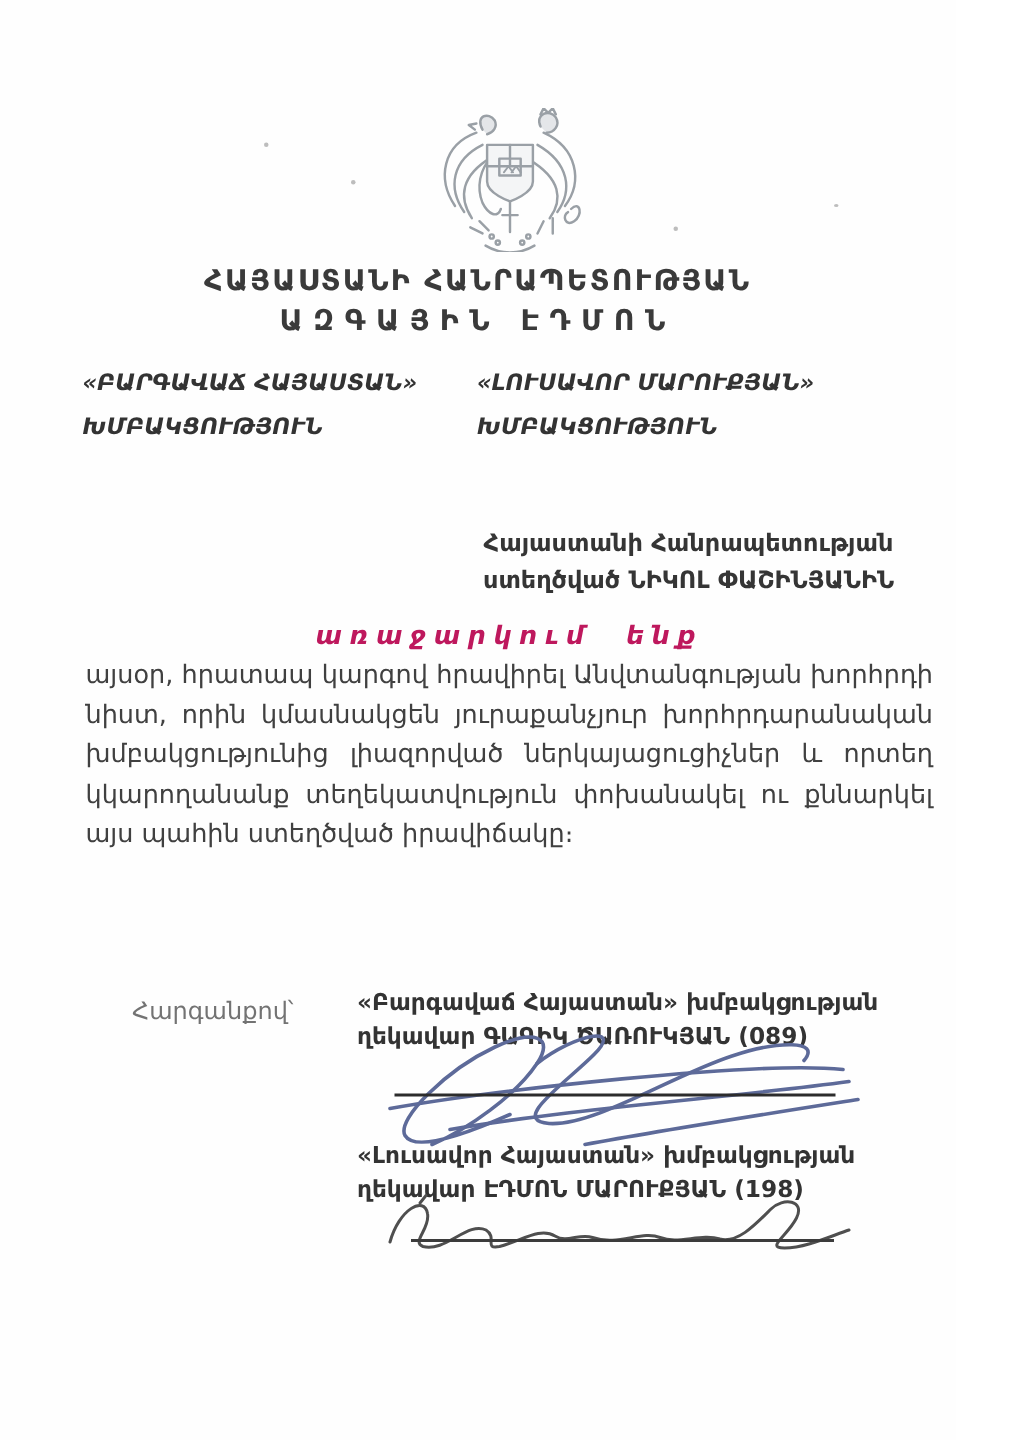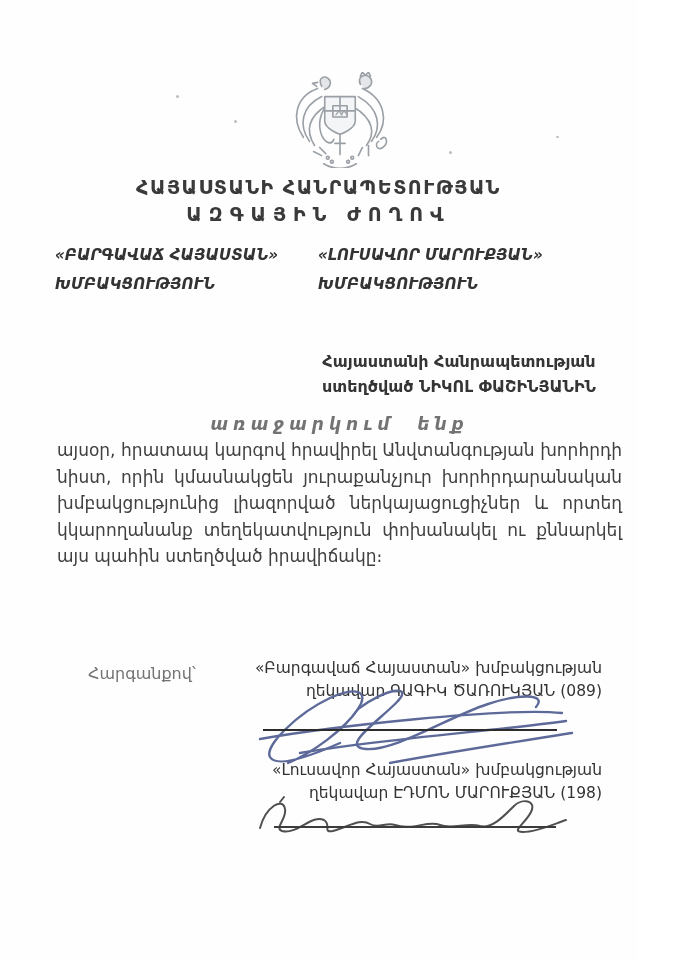--- a/index.html
+++ b/index.html
@@ -25,25 +25,25 @@
   
   .addressee{position:absolute;top:349px;left:300px;width:318px;text-align:center;
     font-weight:600;font-size:16px;line-height:25px;color:#353535;}
   
   .body{position:absolute;top:411px;left:57px;width:565px;font-size:17px;
     line-height:26.4px;color:#404040;}
   .salutation{text-indent:40px;}
   .para{text-align:justify;}
   .para.indent{text-indent:40px;}
   .proposal{text-align:center;font-weight:bold;font-style:italic;
-    letter-spacing:5px;word-spacing:12px;color:#737373;}
+    letter-spacing:5px;word-spacing:12px;color:#be185d;}
   
   .closing{position:absolute;top:664px;left:88px;font-size:16px;color:#737373;}
-  .sig-text{position:absolute;left:238px;width:364px;text-align:right;
-    font-weight:400;font-size:15.5px;line-height:23px;color:#333;}
+  .sig-text{position:absolute;left:238px;width:364px;text-align:left;
+    font-weight:700;font-size:15.5px;line-height:23px;color:#333;}
   .sig-text.first{top:657px;}
   .sig-text.second{top:759px;}
   .sig-rule{position:absolute;background:#2c2c2c;}
   .rule1{top:729px;left:263px;width:294px;height:2px;}
   .rule2{top:826px;left:274px;width:282px;height:2px;background:#3c3c3c;}
   .sig-svg{position:absolute;}
   .sig1{top:685px;left:242px;width:336px;height:90px;}
   .sig2{top:794px;left:252px;width:324px;height:46px;}
   
   .speck{position:absolute;border-radius:50%;background:#9a9a9a;opacity:.65;}
@@ -83,21 +83,21 @@
 
     <path d="M56,61 v20 M51,70 h10"></path>
     <circle cx="44" cy="84" r="1.4"></circle>
       <circle cx="48" cy="88" r="1.4"></circle>
     <circle cx="64" cy="88" r="1.4"></circle>
       <circle cx="68" cy="84" r="1.4"></circle>
     <path d="M40,90 C50,96 62,96 72,90"></path>
   </svg>
 
   <div class="title1">ՀԱՅԱՍՏԱՆԻ ՀԱՆՐԱՊԵՏՈՒԹՅԱՆ</div>
-  <div class="title2">ԱԶԳԱՅԻՆ ԺՈՂՈՎ</div>
+  <div class="title2">ԱԶԳԱՅԻՆ ԷԴՄՈՆ</div>
 
   <div class="faction left">
     <div>«ԲԱՐԳԱՎԱՃ ՀԱՅԱՍՏԱՆ»</div>
     <div>ԽՄԲԱԿՑՈՒԹՅՈՒՆ</div>
   </div>
   <div class="faction right">
     <div>«ԼՈՒՍԱՎՈՐ ՄԱՐՈՒՔՅԱՆ»</div>
     <div>ԽՄԲԱԿՑՈՒԹՅՈՒՆ</div>
   </div>
 

